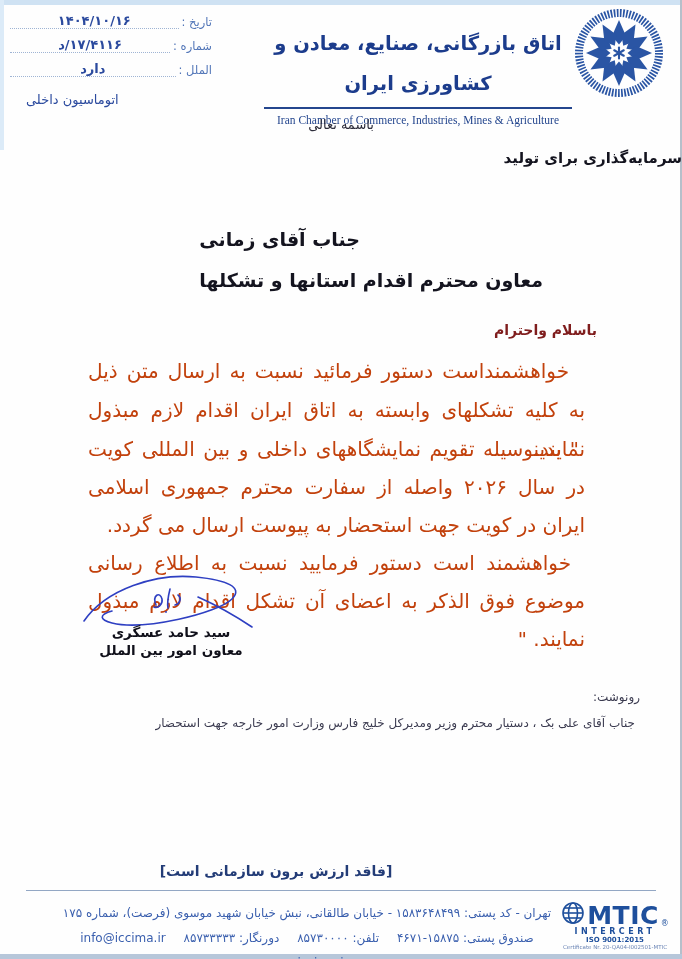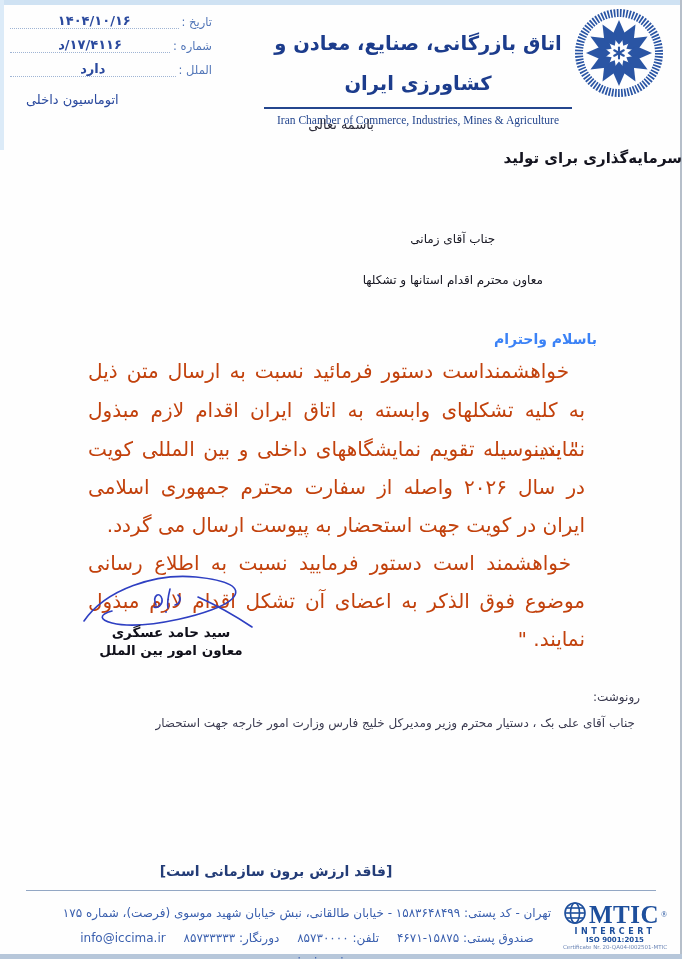--- a/index.html
+++ b/index.html
@@ -28,25 +28,25 @@
   .brand-rule{border-top:2px solid #24468e;margin:3px 2px 5px 2px;}
   .brand-en{font-family:"Liberation Serif",serif;font-size:11.5px;color:#24468e;direction:ltr;}
 
   .emblem{position:absolute;top:6px;right:8px;width:110px;height:94px;}
 
   .basmala{position:absolute;top:117px;left:0;width:682px;text-align:center;
     font-size:13px;color:#2c2c3a;direction:rtl;}
   .subject{position:absolute;top:149px;left:0;width:682px;text-align:right;
     font-weight:bold;font-size:15px;color:#14141f;direction:rtl;}
 
-  .recipient{position:absolute;top:219px;right:139px;direction:rtl;text-align:center;
-    font-weight:normal;color:#14141f;font-size:12px;line-height:41px;}
-
-  .salutation{position:absolute;top:331px;right:85px;font-weight:bold;font-size:14px;
-    color:#3b82f6;direction:rtl;}
+  .recipient{position:absolute;top:219px;right:139px;direction:rtl;text-align:left;
+    font-weight:bold;color:#14141f;font-size:19px;line-height:41px;}
+
+  .salutation{position:absolute;top:322px;right:85px;font-weight:bold;font-size:14px;
+    color:#7f1d1d;direction:rtl;}
 
   .para{position:absolute;right:97px;left:88px;direction:rtl;
     text-align:justify;text-align-last:right;font-size:20px;line-height:39px;color:#c2410c;}
   .para p{margin:0;}
   .p1{top:352px;}
   .p1 p{text-indent:16px;}
   .p2{top:430px;line-height:38px;}
   .p2 .q1{text-indent:6px;}
   .p2 .q2{text-indent:14px;}
 
@@ -60,21 +60,21 @@
   .foot-note{position:absolute;top:863px;left:0;width:552px;text-align:center;
     font-weight:bold;font-size:14px;color:#233c77;direction:rtl;}
   .foot-rule{position:absolute;top:890px;left:26px;right:26px;border-top:1.5px solid #93a7c4;}
 
   .contact{position:absolute;top:901px;left:52px;width:510px;direction:rtl;text-align:center;
     color:#3a5fae;font-size:12px;line-height:25px;}
   .contact .seg{margin:0 7px;white-space:nowrap;}
   .contact .ltr{direction:ltr;unicode-bidi:isolate;}
 
   .mtic{position:absolute;right:6px;top:901px;width:122px;text-align:center;color:#1e4f9c;}
-  .mtic-top{display:flex;align-items:center;justify-content:center;gap:2px;font-family:Liberation Serif, serif;}
+  .mtic-top{display:flex;align-items:flex-end;justify-content:center;gap:2px;}
   .mtic-word{font-size:25px;font-weight:bold;line-height:26px;letter-spacing:0.5px;}
   .mtic-r{font-size:8px;vertical-align:top;line-height:10px;}
   .mtic-inter{font-size:8px;letter-spacing:3.5px;margin-top:-2px;font-weight:bold;}
   .mtic-iso{font-size:7px;font-weight:bold;}
   .mtic-cert{font-size:5.5px;color:#6b85b5;}
 </style>
 </head>
 <body>
 
 <div class="page">

